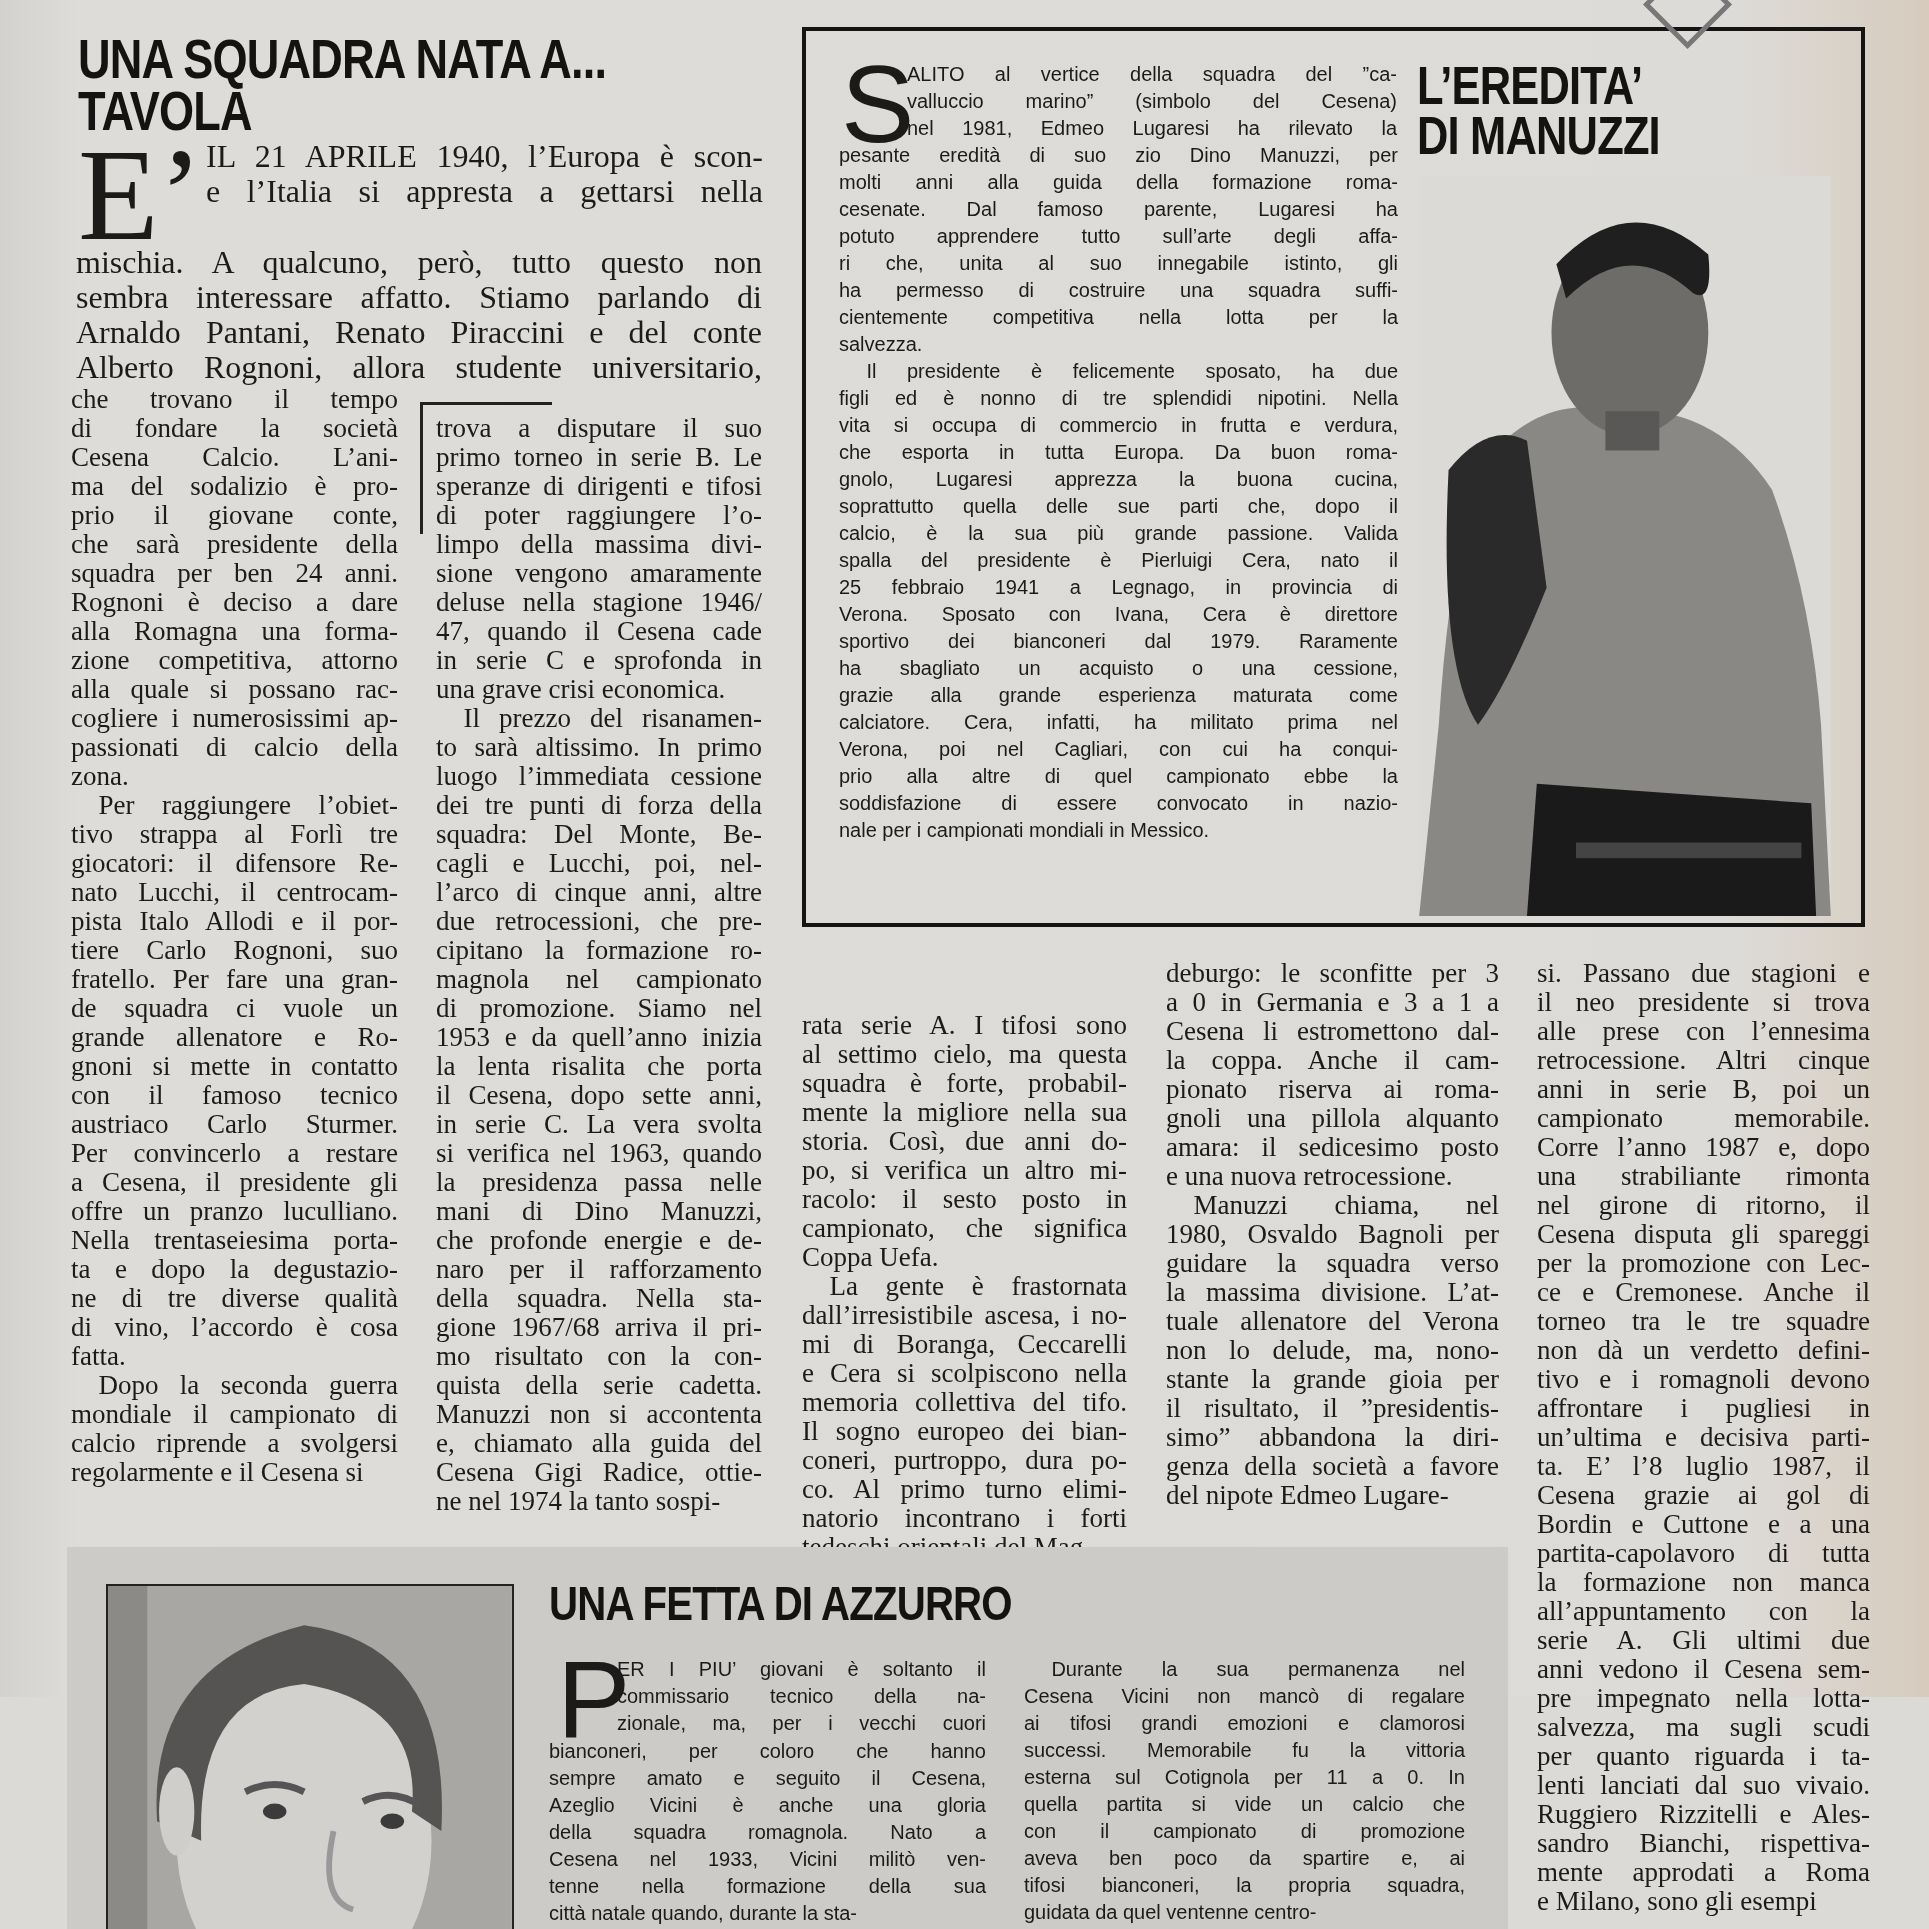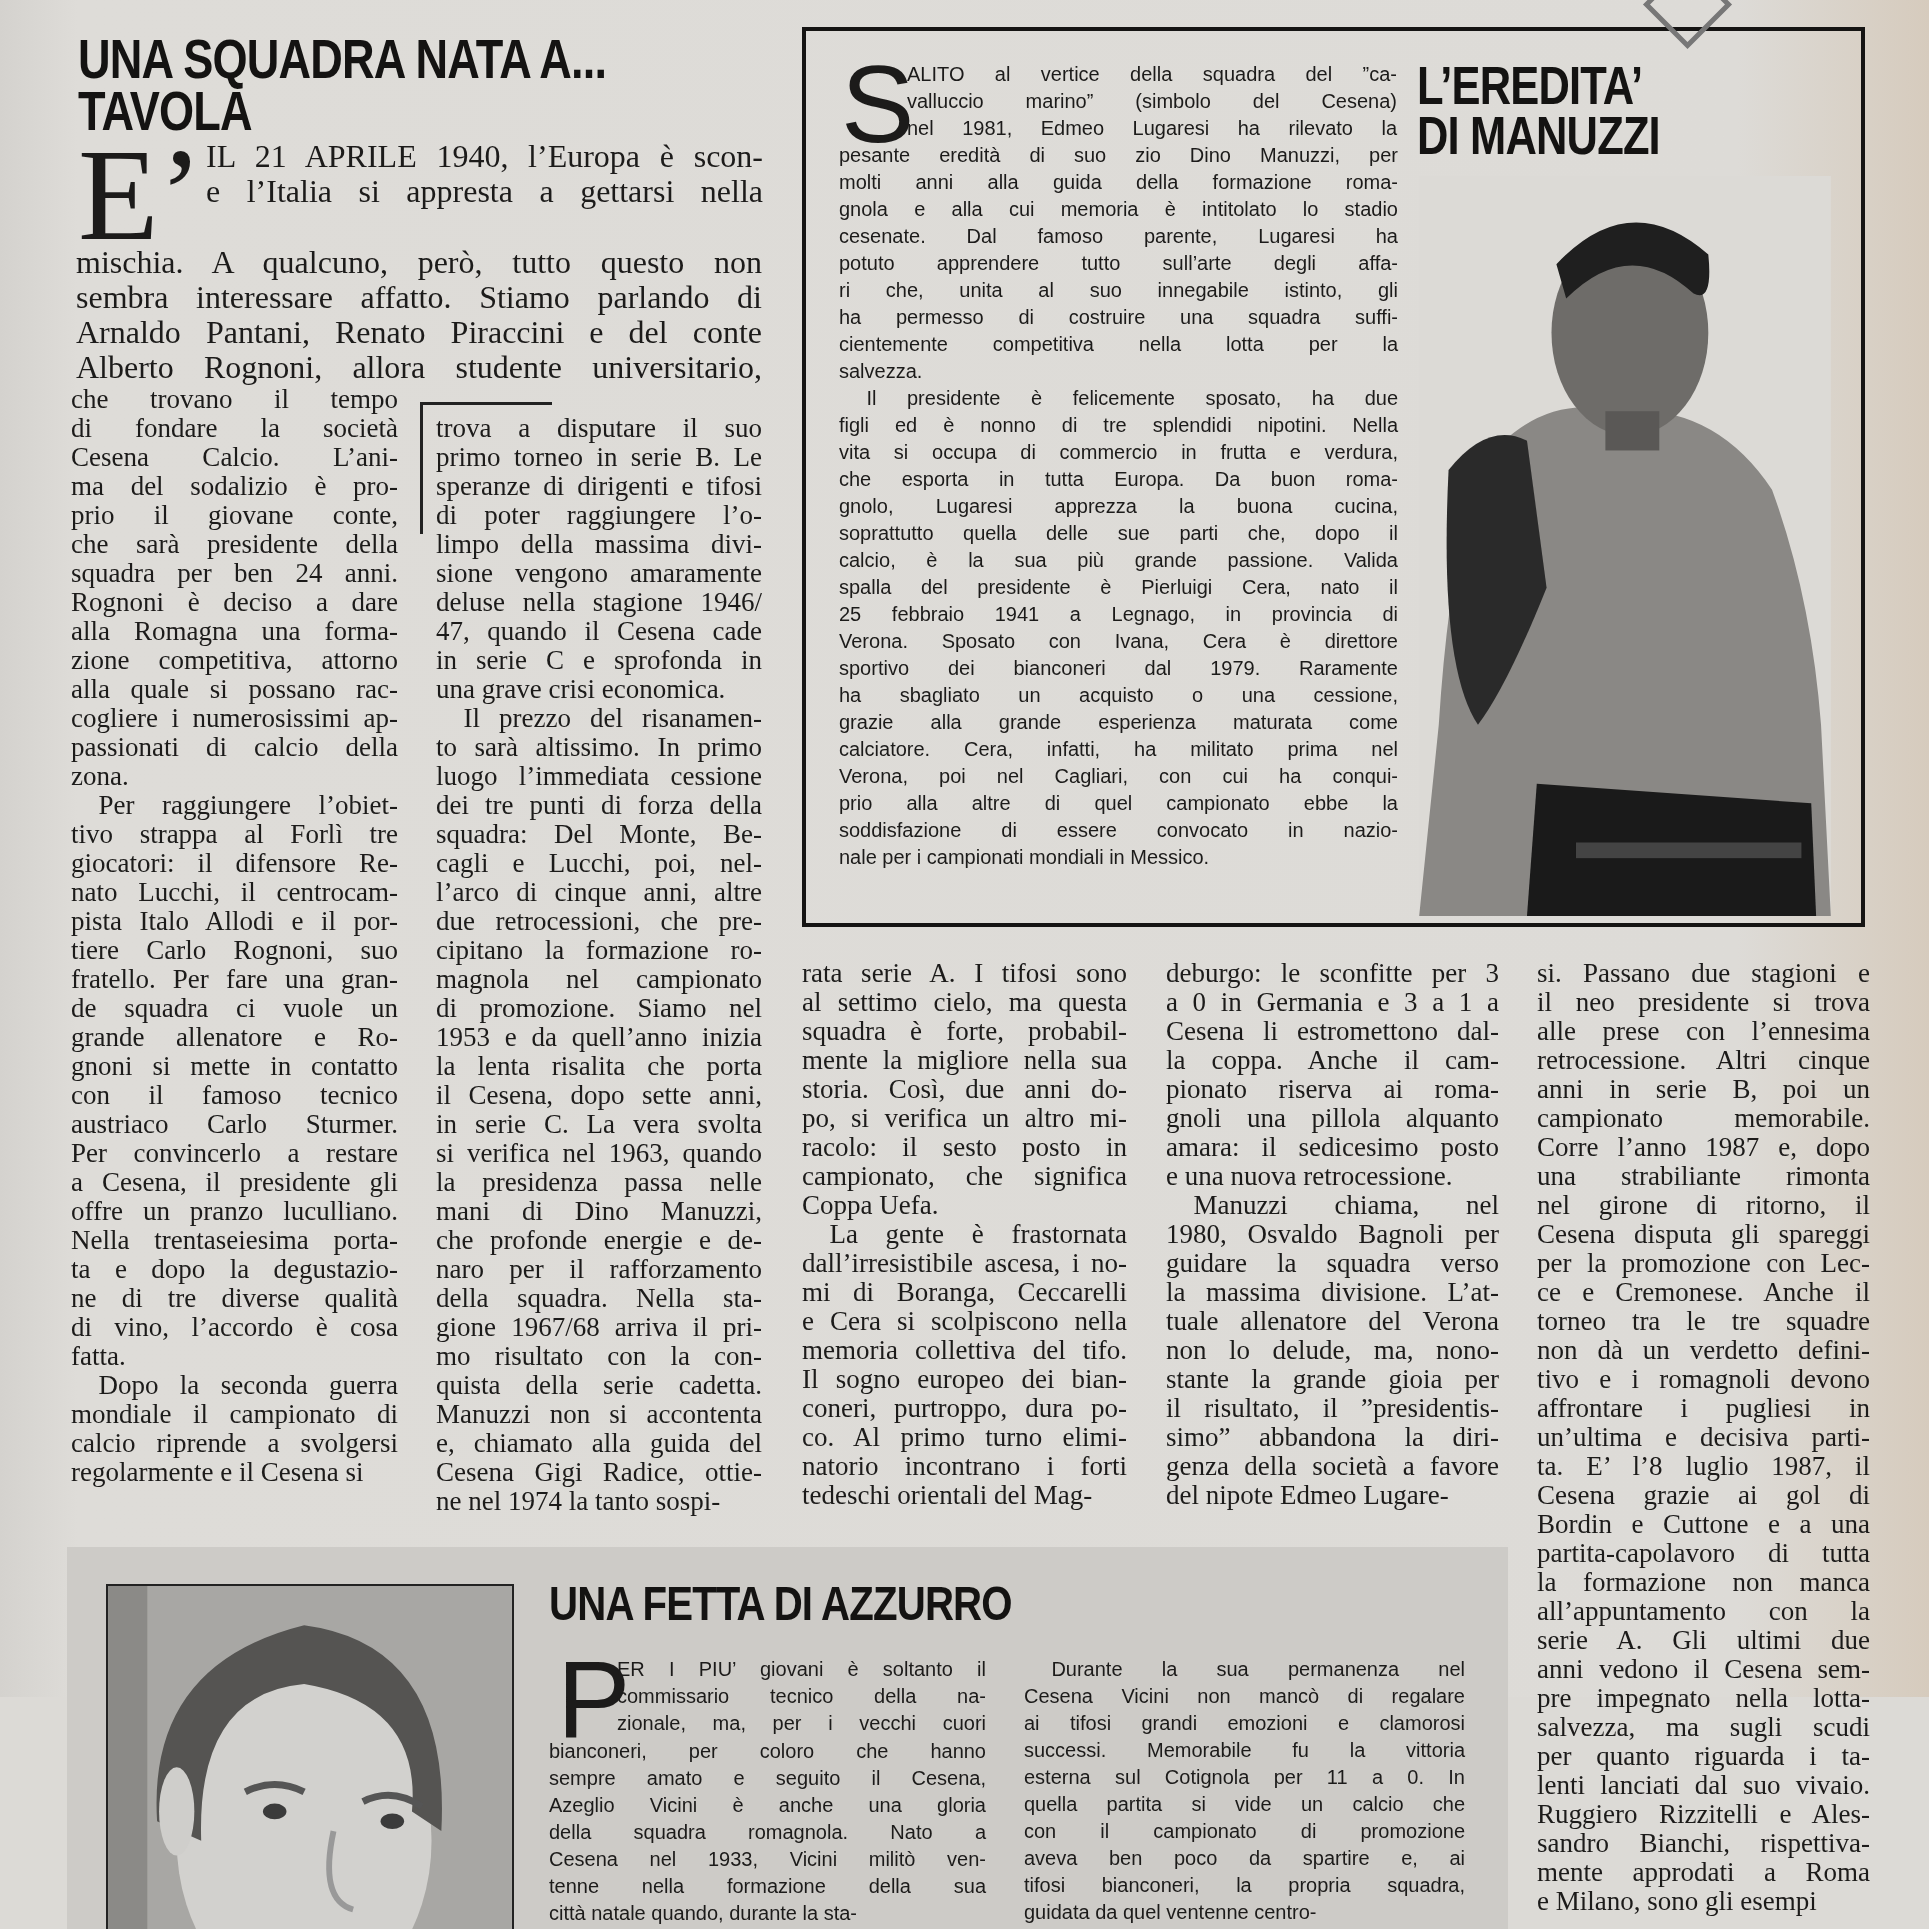--- a/index.html
+++ b/index.html
@@ -128,21 +128,21 @@
       <span class="line">della squadra. Nella sta-</span>
       <span class="line">gione 1967/68 arriva il pri-</span>
       <span class="line">mo risultato con la con-</span>
       <span class="line">quista della serie cadetta.</span>
       <span class="line">Manuzzi non si accontenta</span>
       <span class="line">e, chiamato alla guida del</span>
       <span class="line">Cesena Gigi Radice, ottie-</span>
       <span class="line last">ne nel 1974 la tanto sospi-</span>
     </div>
 
-  <div class="abs serif-body" style="left:802px; top:959px; width:325px;" id="col3">
+  <div class="abs serif-body" style="left:802px; top:1011px; width:325px;" id="col3">
       <span class="line">rata serie A. I tifosi sono</span>
       <span class="line">al settimo cielo, ma questa</span>
       <span class="line">squadra è forte, probabil-</span>
       <span class="line">mente la migliore nella sua</span>
       <span class="line">storia. Così, due anni do-</span>
       <span class="line">po, si verifica un altro mi-</span>
       <span class="line">racolo: il sesto posto in</span>
       <span class="line">campionato, che significa</span>
       <span class="line last">Coppa Uefa.</span>
       <span class="line indent">La gente è frastornata</span>
@@ -218,21 +218,20 @@
   <div class="abs box" style="left:802px; top:27.4px; width:1055px; height:892px;"></div>
   <div class="abs dropcap-sans" style="left:841px; top:59px;">S</div>
   <div class="abs sans-body" style="left:907px; top:61px; width:490px;">
     <span class="line">ALITO al vertice della squadra del ”ca-</span>
     <span class="line">valluccio marino” (simbolo del Cesena)</span>
     <span class="line">nel 1981, Edmeo Lugaresi ha rilevato la</span>
   </div>
   <div class="abs sans-body" style="left:839px; top:142px; width:559px;" id="eredita-body">
       <span class="line">pesante eredità di suo zio Dino Manuzzi, per</span>
       <span class="line">molti anni alla guida della formazione roma-</span>
-      <span class="line">gnola e alla cui memoria è intitolato lo stadio</span>
       <span class="line">cesenate. Dal famoso parente, Lugaresi ha</span>
       <span class="line">potuto apprendere tutto sull’arte degli affa-</span>
       <span class="line">ri che, unita al suo innegabile istinto, gli</span>
       <span class="line">ha permesso di costruire una squadra suffi-</span>
       <span class="line">cientemente competitiva nella lotta per la</span>
       <span class="line last">salvezza.</span>
       <span class="line indent">Il presidente è felicemente sposato, ha due</span>
       <span class="line">figli ed è nonno di tre splendidi nipotini. Nella</span>
       <span class="line">vita si occupa di commercio in frutta e verdura,</span>
       <span class="line">che esporta in tutta Europa. Da buon roma-</span>

